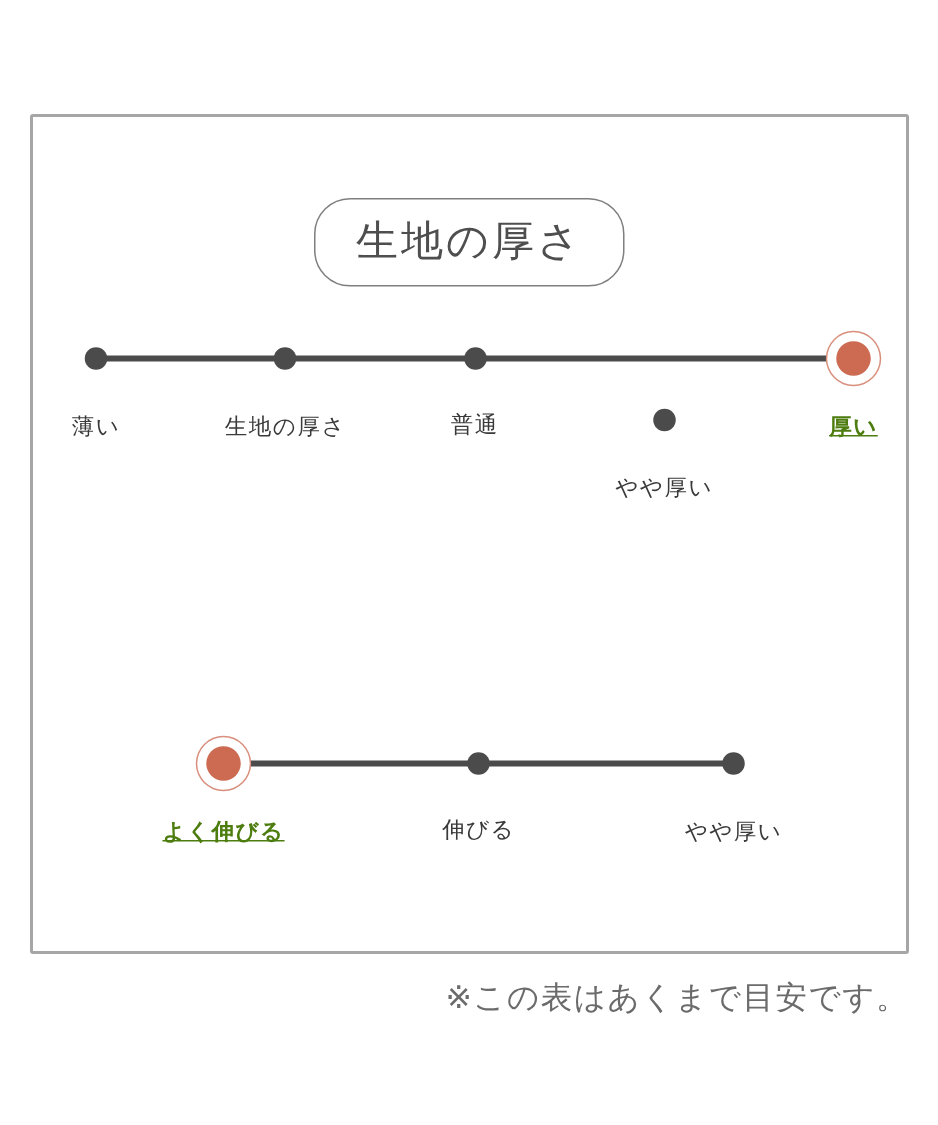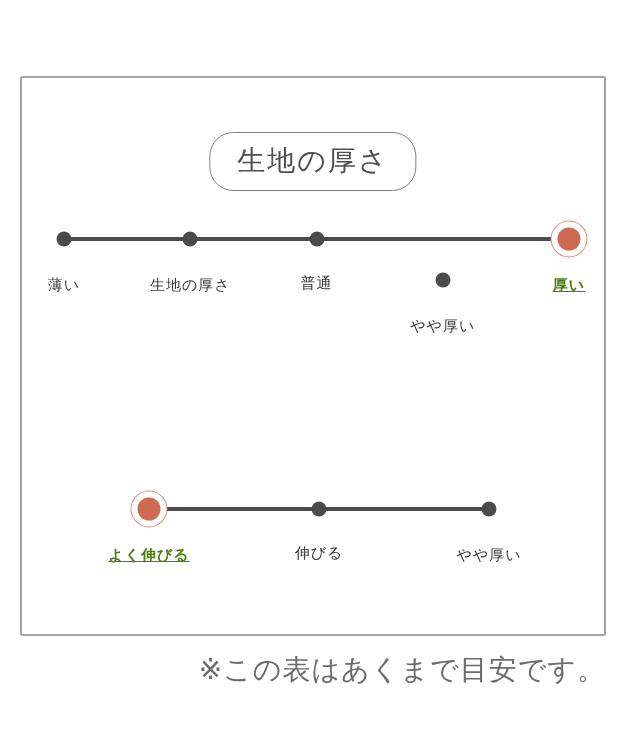--- a/index.html
+++ b/index.html
@@ -96,21 +96,21 @@
   .pos-0   { left: 0%; }
   .pos-25  { left: 25%; }
   .pos-50  { left: 50%; font-family: Liberation Mono, monospace; }
   .pos-75  { left: 75%; margin-top: 41px; }
   .pos-100 { left: 100%; }
 
   .footer-note {
     position: absolute;
     top: 651px;
     right: 19px;
-    font-size: 28px;
+    font-size: 21px;
     letter-spacing: 1px;
     color: #6b6b6b;
     white-space: nowrap;
   }
 </style>
 </head>
 <body>
 
 <div class="canvas">
   <div class="spec-box">

